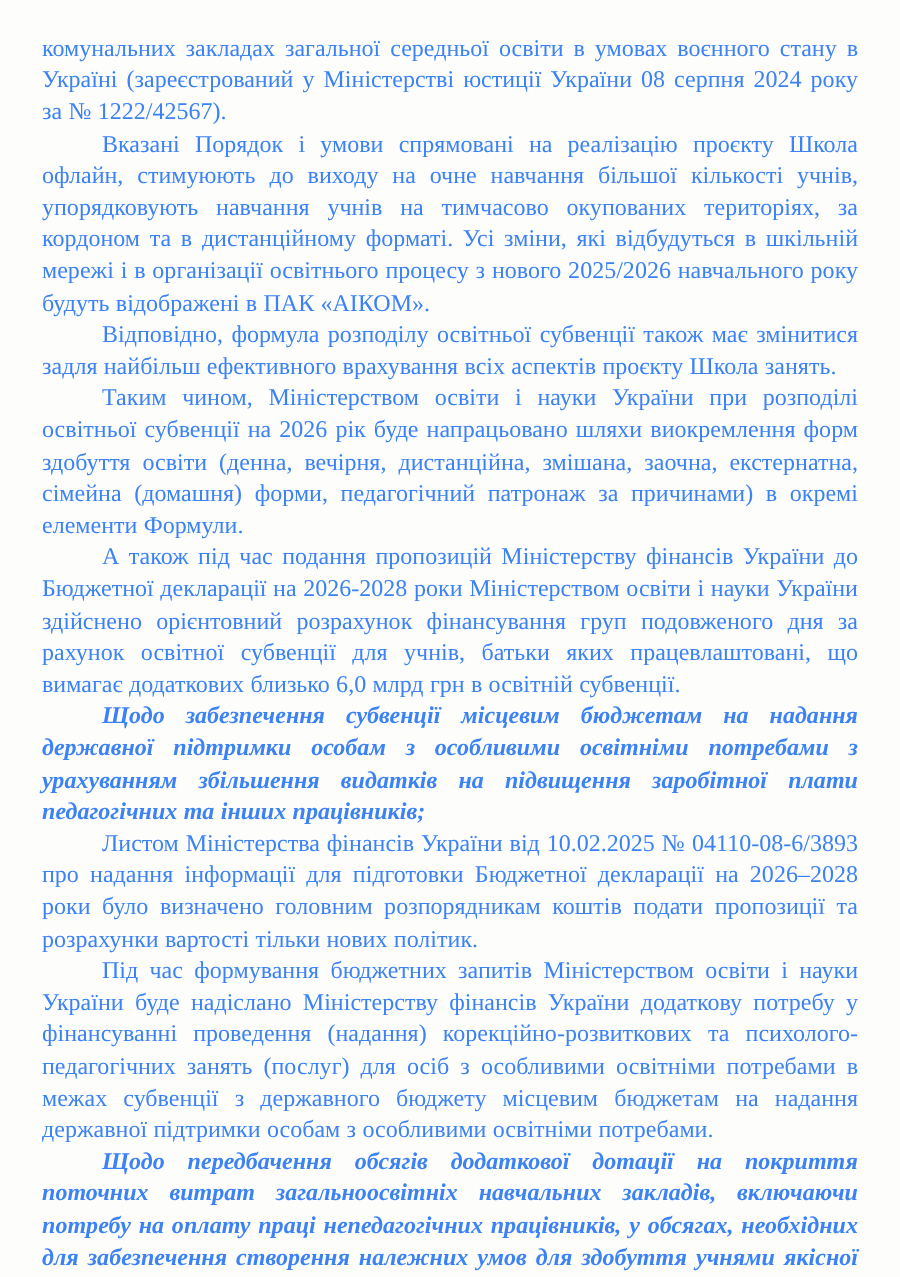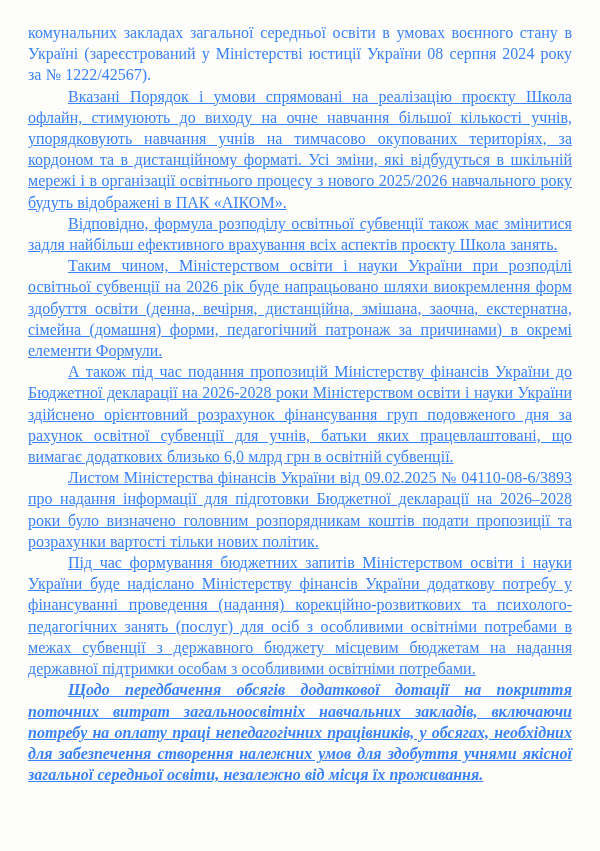--- a/index.html
+++ b/index.html
@@ -42,40 +42,40 @@
   p.para.cont {
     text-indent: 0;
   }
   p.para.emphasis {
     font-style: italic;
     font-weight: bold;
     letter-spacing: 0.02px;
   }
   p.para + p.para {
     margin-top: 0;
-    text-decoration: underline;
   }
 </style>
 </head>
 <body>
 
 <div class="page">
   <div class="doc-body">
 
     <p class="para cont">комунальних закладах загальної середньої освіти в умовах воєнного стану в Україні (зареєстрований у Міністерстві юстиції України 08 серпня 2024 року за № 1222/42567).</p>
 
     <p class="para">Вказані Порядок і умови спрямовані на реалізацію проєкту Школа офлайн, стимуюють до виходу на очне навчання більшої кількості учнів, упорядковують навчання учнів на тимчасово окупованих територіях, за кордоном та в дистанційному форматі. Усі зміни, які відбудуться в шкільній мережі і в організації освітнього процесу з нового 2025/2026 навчального року будуть відображені в ПАК «АІКОМ».</p>
 
     <p class="para">Відповідно, формула розподілу освітньої субвенції також має змінитися задля найбільш ефективного врахування всіх аспектів проєкту Школа занять.</p>
 
     <p class="para">Таким чином, Міністерством освіти і науки України при розподілі освітньої субвенції на 2026 рік буде напрацьовано шляхи виокремлення форм здобуття освіти (денна, вечірня, дистанційна, змішана, заочна, екстернатна, сімейна (домашня) форми, педагогічний патронаж за причинами) в окремі елементи Формули.</p>
 
     <p class="para">А також під час подання пропозицій Міністерству фінансів України до Бюджетної декларації на 2026-2028 роки Міністерством освіти і науки України здійснено орієнтовний розрахунок фінансування груп подовженого дня за рахунок освітної субвенції для учнів, батьки яких працевлаштовані, що вимагає додаткових близько 6,0 млрд грн в освітній субвенції.</p>
 
+    <p class="para emphasis">Щодо забезпечення субвенції місцевим бюджетам на надання державної підтримки особам з особливими освітніми потребами з урахуванням збільшення видатків на підвищення заробітної плати педагогічних та інших працівників;</p>
 
-    <p class="para">Листом Міністерства фінансів України від 09.02.2025 № 04110-08-6/3893 про надання інформації для підготовки Бюджетної декларації на 2026–2028 роки було визначено головним розпорядникам коштів подати пропозиції та розрахунки вартості тільки нових політик.</p>
+    <p class="para">Листом Міністерства фінансів України від 10.02.2025 № 04110-08-6/3893 про надання інформації для підготовки Бюджетної декларації на 2026–2028 роки було визначено головним розпорядникам коштів подати пропозиції та розрахунки вартості тільки нових політик.</p>
 
     <p class="para">Під час формування бюджетних запитів Міністерством освіти і науки України буде надіслано Міністерству фінансів України додаткову потребу у фінансуванні проведення (надання) корекційно-розвиткових та психолого-педагогічних занять (послуг) для осіб з особливими освітніми потребами в межах субвенції з державного бюджету місцевим бюджетам на надання державної підтримки особам з особливими освітніми потребами.</p>
 
     <p class="para emphasis">Щодо передбачення обсягів додаткової дотації на покриття поточних витрат загальноосвітніх навчальних закладів, включаючи потребу на оплату праці непедагогічних працівників, у обсягах, необхідних для забезпечення створення належних умов для здобуття учнями якісної загальної середньої освіти, незалежно від місця їх проживання.</p>
 
   </div>
 </div>
 
 </body></html>

